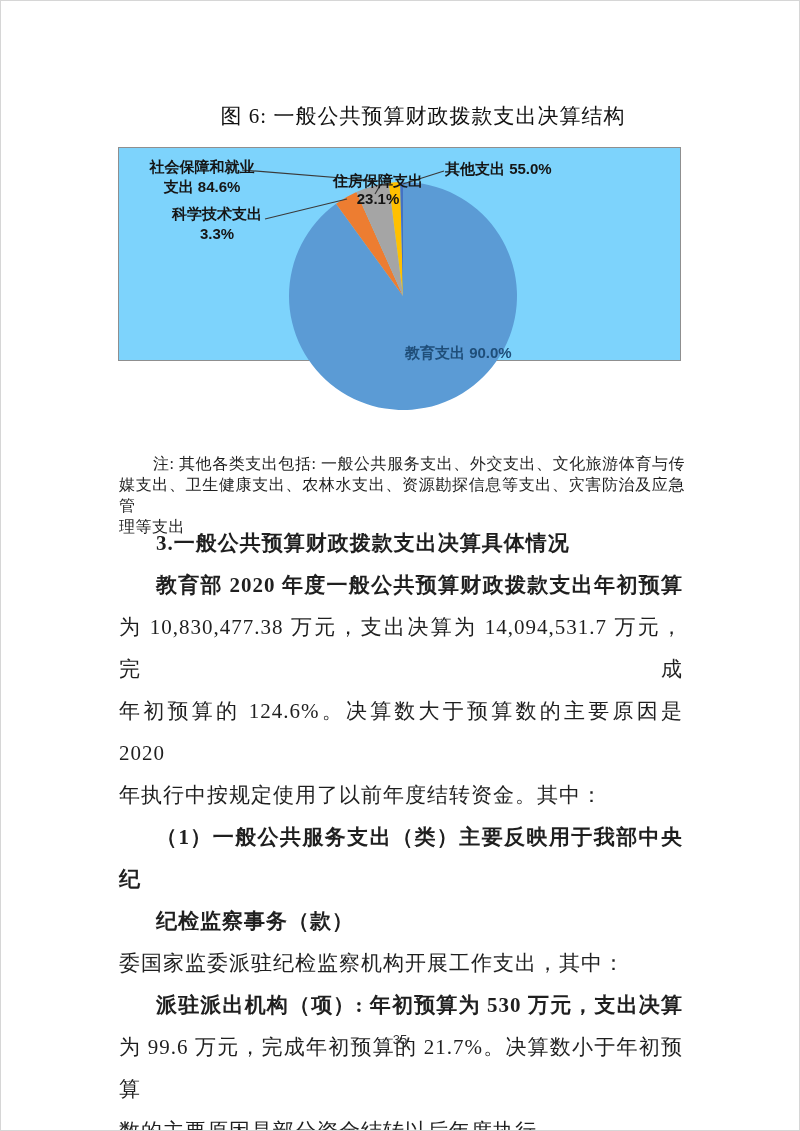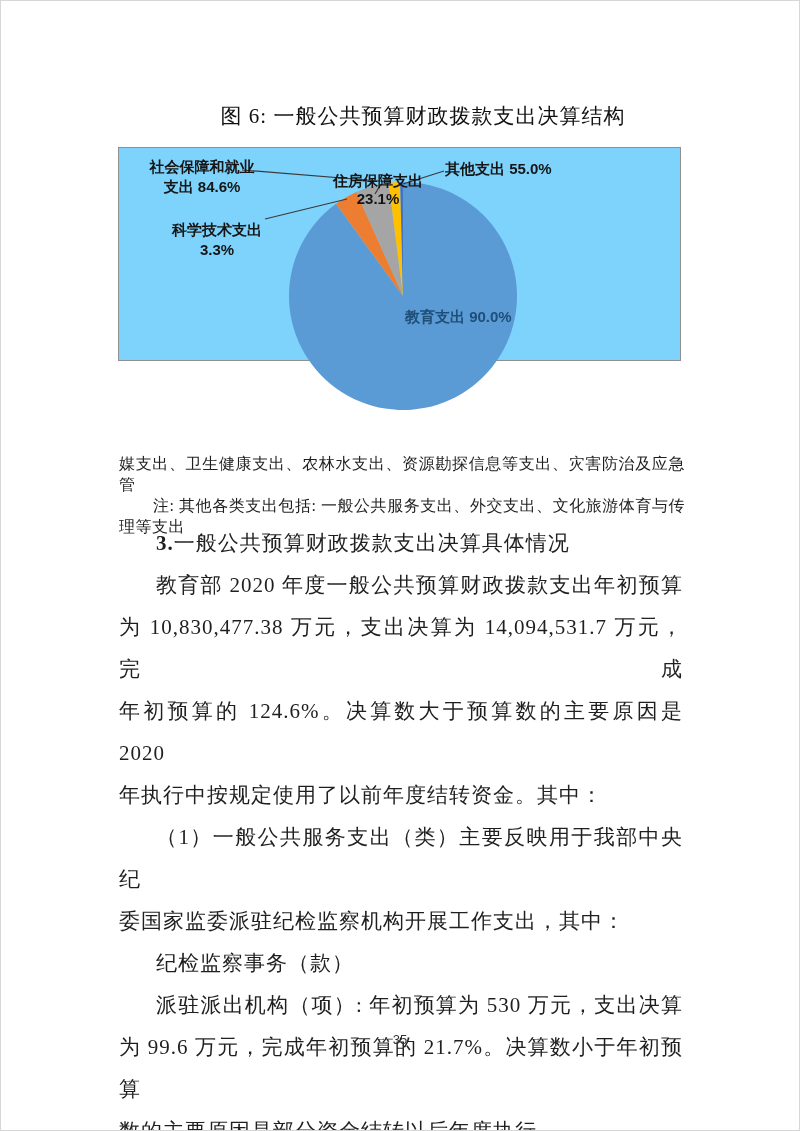--- a/index.html
+++ b/index.html
@@ -28,36 +28,36 @@
     background:#7dd3fc;
   }
   .chart-svg{position:absolute;left:0;top:0;width:561px;height:293px;}
   .pie-label{
     position:absolute;
     font-family:"Liberation Sans","DejaVu Sans",sans-serif;
     font-weight:bold;font-size:15px;line-height:20px;
     color:#151515;text-align:center;white-space:nowrap;
   }
   .lbl-shebao{left:18px;top:9px;width:130px;}
-  .lbl-kexue{left:42px;top:72px;width:112px;}
+  .lbl-kexue{left:42px;top:56px;width:112px;}
   .lbl-zhufang{left:204px;top:4px;width:110px;line-height:18px;margin-top:20px;}
   .lbl-qita{left:326px;top:11px;text-align:left;}
   .lbl-jiaoyu{left:286px;top:159px;color:#1F4E79;text-align:left;}
   .note{
     position:absolute;left:118px;top:452px;width:566px;
     font-size:16px;line-height:21px;letter-spacing:0.5px;
   }
   .note .stretch{text-align:justify;text-align-last:justify;}
   .body-text{
     position:absolute;left:118px;top:521px;width:564px;
     font-size:21px;line-height:42px;letter-spacing:1px;
   }
   .bl{white-space:nowrap;}
   .bl.stretch{white-space:normal;text-align:justify;text-align-last:justify;}
-  .indent{padding-left:37px;}
+  .indent{padding-left:37px;font-weight:bold;}
   .indent.stretch{padding-left:0;text-indent:37px;}
   .page-num{
     position:absolute;left:0;top:1031px;width:100%;
     text-align:center;font-size:13px;color:#333;
     font-family:"Liberation Sans","DejaVu Sans",sans-serif;
   }
 </style>
 </head>
 <body>
 
@@ -88,38 +88,38 @@
     </div>
     <div class="pie-label lbl-kexue">
       <div>科学技术支出</div>
       <div>3.3%</div>
     </div>
     <div class="pie-label lbl-zhufang">
       <div>住房保障支出</div>
       <div>23.1%</div>
     </div>
     <div class="pie-label lbl-qita">其他支出 55.0%</div>
-    <div class="pie-label lbl-jiaoyu" style="color: rgb(31, 78, 121);">教育支出 90.0%</div>
+    <div class="pie-label lbl-jiaoyu" style="color: rgb(31, 78, 121); margin-top: 36px;">教育支出 90.0%</div>
   </div>
 
   <div class="note">
+    <div class="stretch" style="text-indent:34px;">注: 其他各类支出包括: 一般公共服务支出、外交支出、文化旅游体育与传</div>
     <div class="stretch">媒支出、卫生健康支出、农林水支出、资源勘探信息等支出、灾害防治及应急管</div>
-    <div class="stretch" style="text-indent:34px;">注: 其他各类支出包括: 一般公共服务支出、外交支出、文化旅游体育与传</div>
     <div>理等支出</div>
   </div>
 
   <div class="body-text">
     <div class="bl indent"><b>3.</b><span>一般公共预算财政拨款支出决算具体情况</span></div>
     <div class="bl indent stretch">教育部 2020 年度一般公共预算财政拨款支出年初预算</div>
     <div class="bl stretch">为 10,830,477.38 万元，支出决算为 14,094,531.7 万元，完成</div>
     <div class="bl stretch">年初预算的 124.6%。决算数大于预算数的主要原因是 2020</div>
     <div class="bl">年执行中按规定使用了以前年度结转资金。其中：</div>
     <div class="bl indent stretch">（1）一般公共服务支出（类）主要反映用于我部中央纪</div>
+    <div class="bl indent">纪检监察事务（款）</div>
     <div class="bl">委国家监委派驻纪检监察机构开展工作支出，其中：</div>
-    <div class="bl indent">纪检监察事务（款）</div>
     <div class="bl indent stretch">派驻派出机构（项）: 年初预算为 530 万元，支出决算</div>
     <div class="bl stretch">为 99.6 万元，完成年初预算的 21.7%。决算数小于年初预算</div>
     <div class="bl">数的主要原因是部分资金结转以后年度执行。</div>
 
   </div>
 
   <div class="page-num">35</div>
 
 </div>
 

